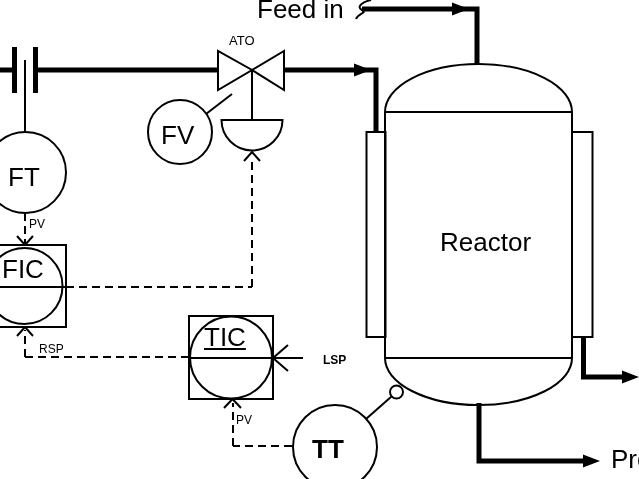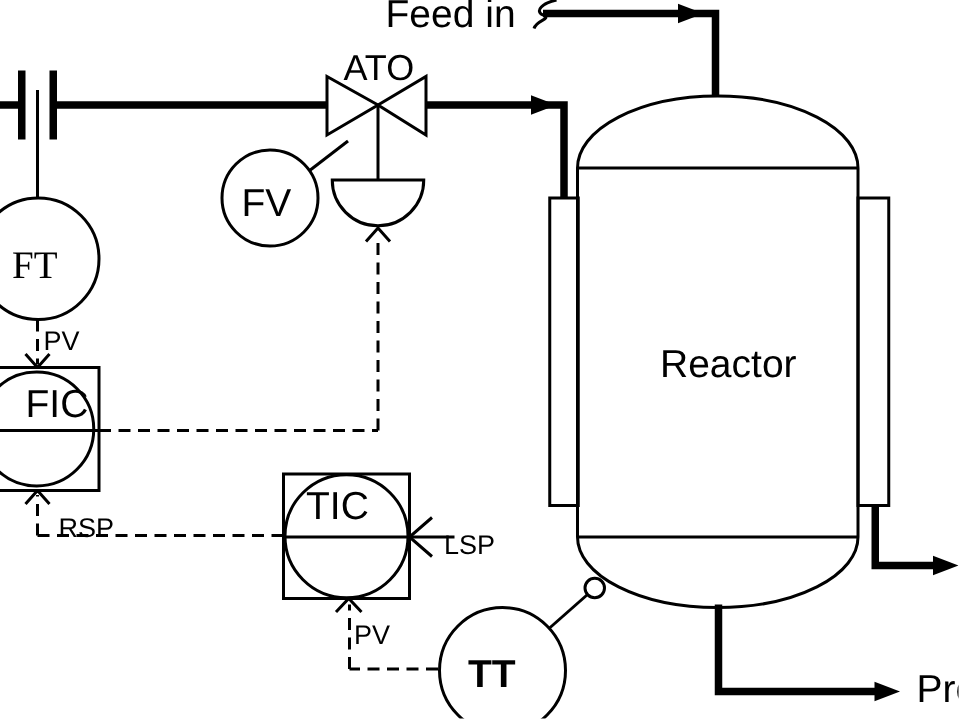--- a/index.html
+++ b/index.html
@@ -11,22 +11,22 @@
     font-family: "Liberation Sans", sans-serif;
   }
   #canvas { position: absolute; left: 0; top: 0; }
   .lbl {
     position: absolute;
     color: #000;
     line-height: 1;
     white-space: nowrap;
   }
   .tag  { font-size: 26px; }   
-  .mid  { font-size: 24px; text-align: center; }   
-  .sig  { font-size: 18px; }   
+  .mid  { font-size: 13px; text-align: center; }   
+  .sig  { font-size: 12px; }   
 </style>
 </head>
 <body>
 
 <svg id="canvas" width="639" height="479" viewBox="0 0 639 479">
 
   <g stroke="#000" stroke-width="5" fill="none">
     <path d="M0 70 H12"></path>
     <path d="M38 70 H218"></path>
     <path d="M284 70 H376 V132"></path>
@@ -99,31 +99,31 @@
     <circle cx="396.5" cy="392" r="6.5"></circle>
   </g>
 </svg>
 
 <div class="lbl tag" style="left:257px; top:-4px;">Feed in</div>
 
 <div class="lbl mid" style="left:229px; top:34px;">ATO</div>
 
 <div class="lbl tag" style="left:161px; top:122px;">FV</div>
 
-<div class="lbl tag" style="left:8px; top:164px;font-family:Liberation Serif, serif;">FT</div>
+<div class="lbl tag" style="left:8px; top:164px;">FT</div>
 
 <div class="lbl sig" style="left:29px; top:218px;">PV</div>
 
-<div class="lbl tag" style="left:2px; top:256px;margin-left:15px;">FIC</div>
+<div class="lbl tag" style="left:2px; top:256px;">FIC</div>
 
 <div class="lbl sig" style="left:29px; top:343px;margin-left:10px;">RSP</div>
 
-<div class="lbl tag" style="left:204px; top:324px;">TIC</div>
+<div class="lbl tag" style="left:204px; top:324px;text-decoration:underline;">TIC</div>
 
-<div class="lbl sig" style="left:296px; top:354px;">LSP</div>
+<div class="lbl sig" style="left:323px; top:354px;font-weight:bold;">LSP</div>
 
 <div class="lbl sig" style="left:236px; top:414px;">PV</div>
 
 <div class="lbl tag" style="left:312px; top:436px;font-weight:bold;">TT</div>
 
 <div class="lbl tag" style="left:440px; top:229px;">Reactor</div>
 
 <div class="lbl tag" style="left:611px; top:446px;">Pro</div>
 
 </body></html>

